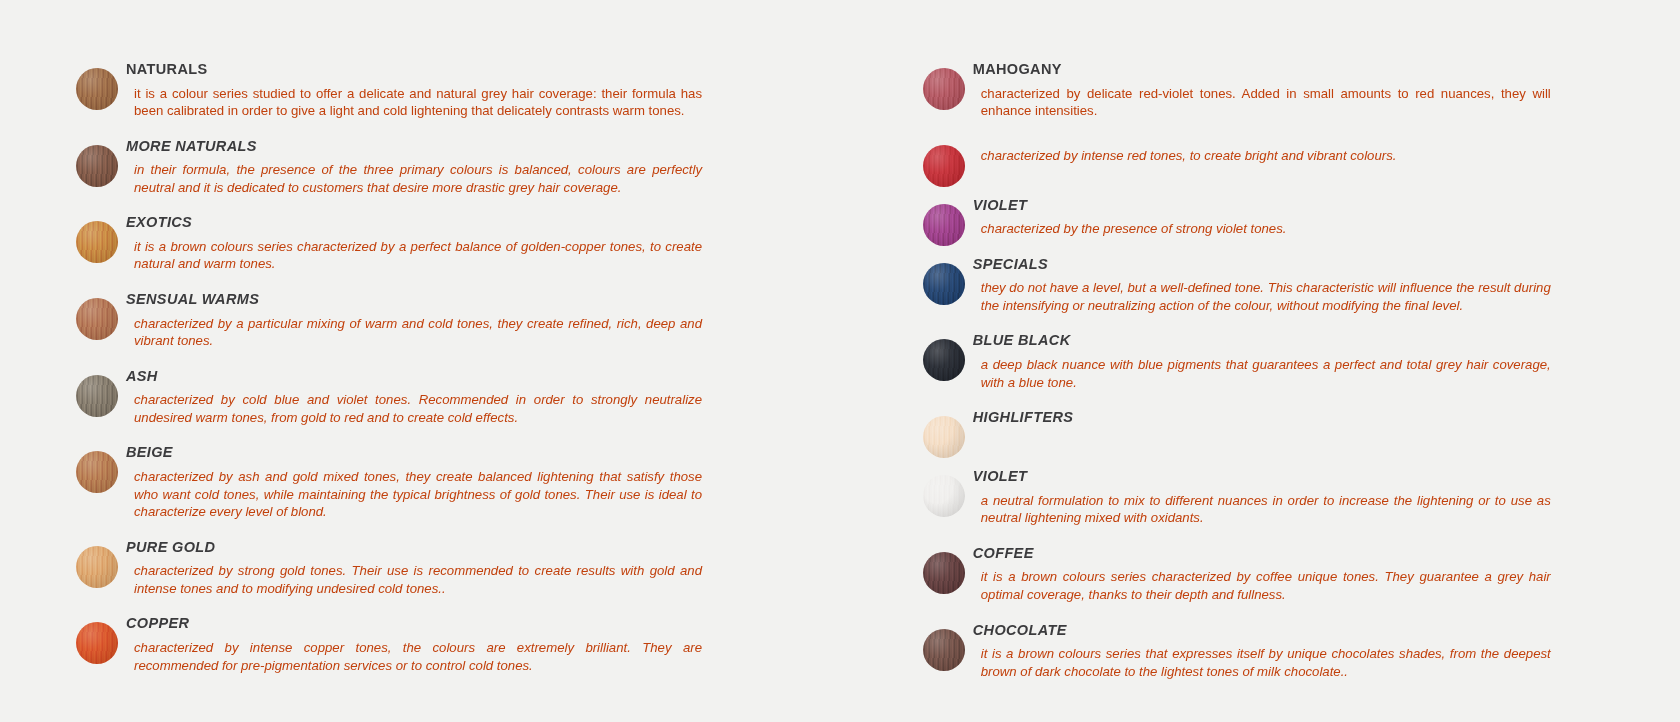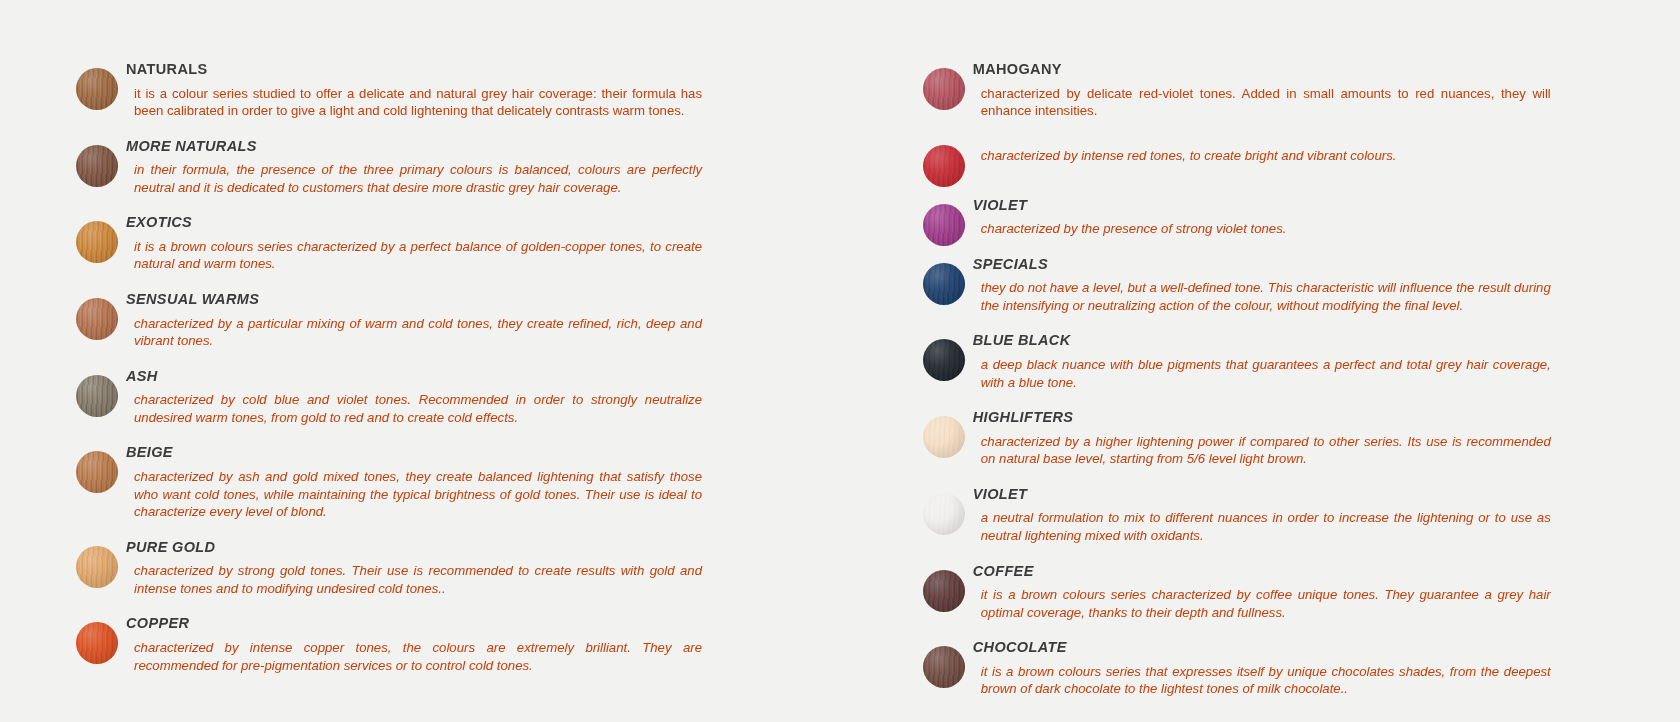--- a/index.html
+++ b/index.html
@@ -319,21 +319,20 @@
         </div>
         <div class="series-item">
           <div class="swatch-cell">
             <div class="swatch" style="background: rgb(244, 220, 194);">
               <div class="grain"></div>
               <div class="sheen"></div>
             </div>
           </div>
           <div class="text-cell">
             <div class="series-title">HIGHLIFTERS</div>
-            <div class="series-desc">characterized by a higher lightening power if compared to other series. Its use is recommended on natural base level, starting from 5/6 level light brown.</div>
           </div>
         </div>
         <div class="series-item">
           <div class="swatch-cell">
             <div class="swatch" style="background: rgb(239, 238, 236);">
               <div class="grain"></div>
               <div class="sheen"></div>
             </div>
           </div>
           <div class="text-cell">

